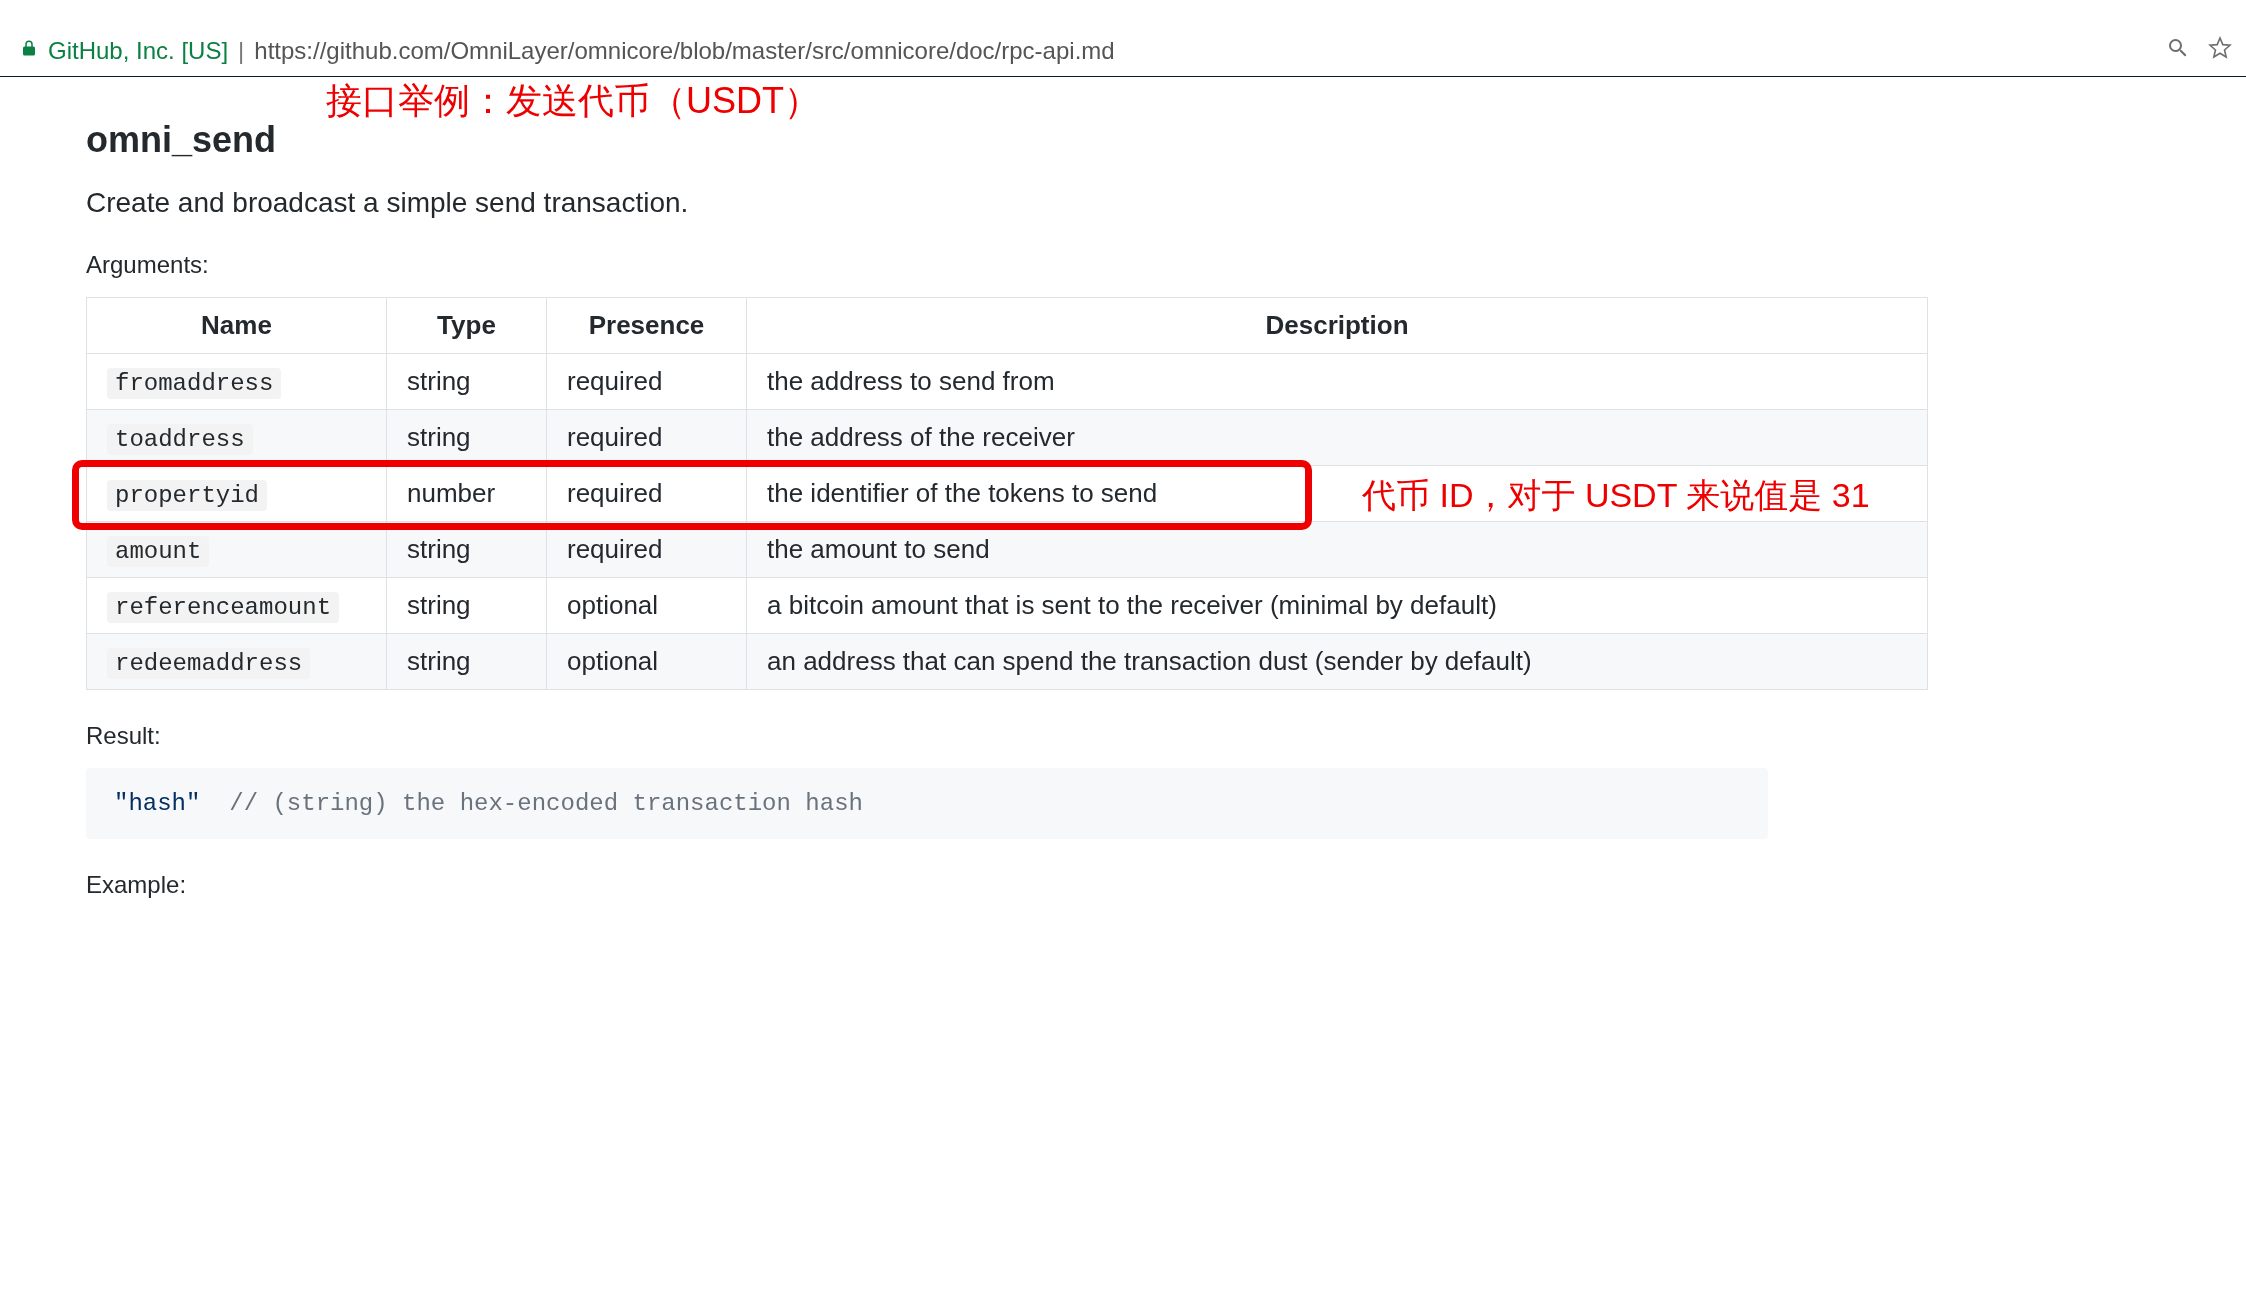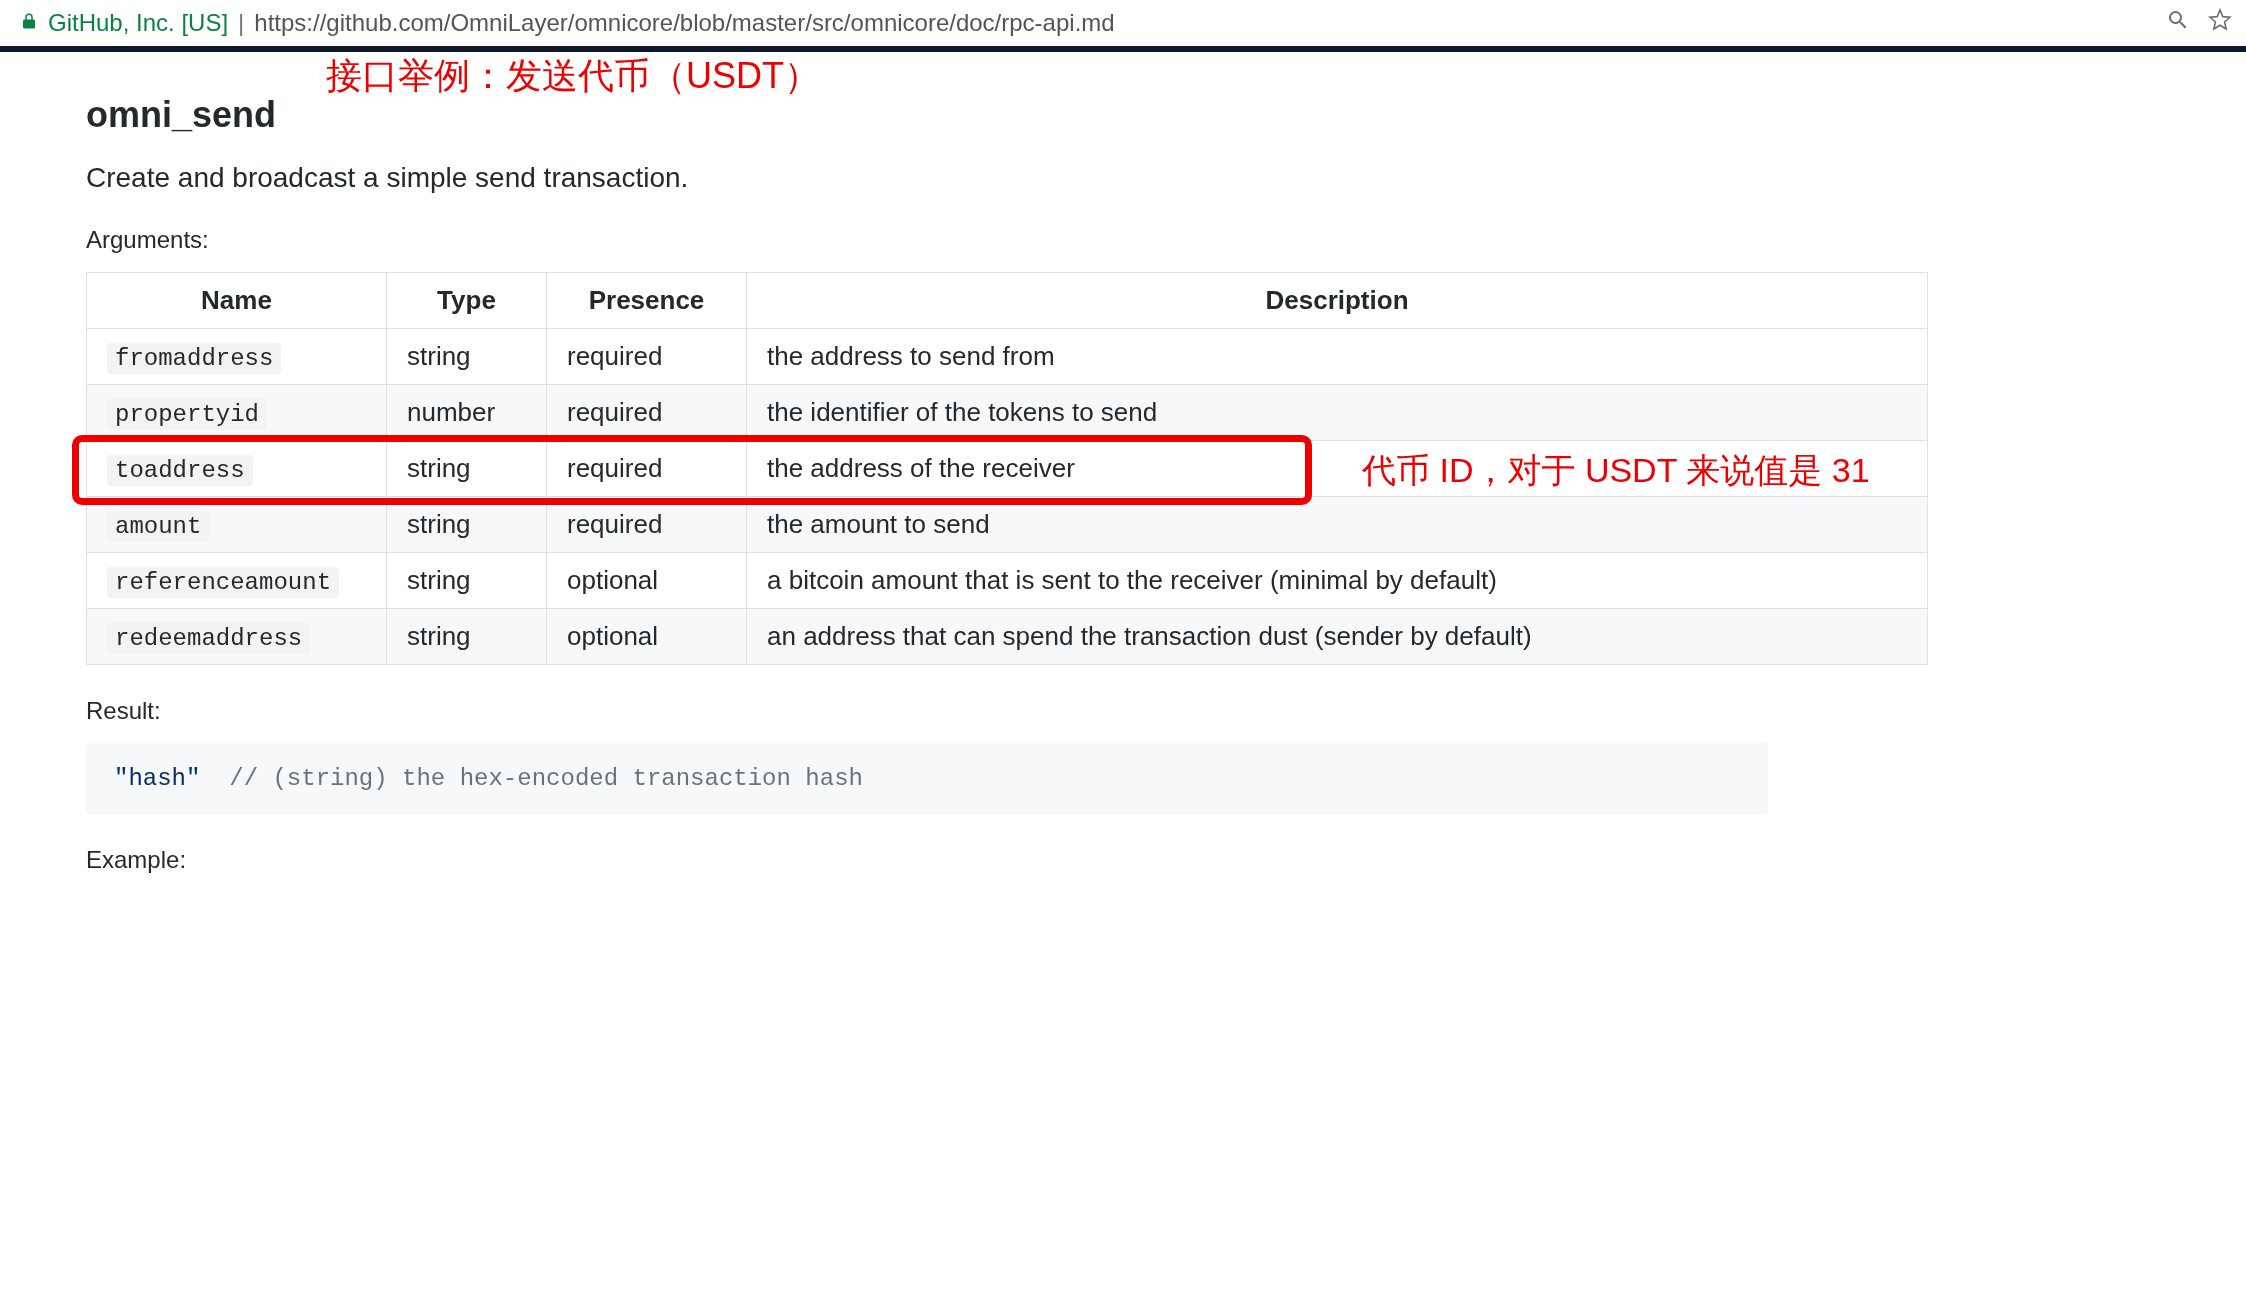--- a/index.html
+++ b/index.html
@@ -7,27 +7,28 @@
     padding: 0;
     font-family: -apple-system, BlinkMacSystemFont, "Segoe UI", Helvetica, Arial, sans-serif;
     color: #24292e;
     background: #fff;
     font-size: 16px;
   }
 
   
   .addrbar {
     height: 52px;
-    border-bottom: 6px solid #0f172a;
+    border-bottom: 1px solid #0f172a;
     display: flex;
     align-items: center;
     padding: 0 14px 0 20px;
     gap: 10px;
     box-sizing: border-box;
     background: #fff;
+    margin-top: 25px;
   }
   .addr-lock {
     color: #0b8043;
     font-size: 20px;
     line-height: 1;
     position: relative;
     top: -1px;
   }
   .addr-site {
     color: #0b8043;
@@ -213,30 +214,30 @@
         </tr>
       </thead>
       <tbody id="args-body">
           <tr>
             <td><code class="inline">fromaddress</code></td>
             <td>string</td>
             <td>required</td>
             <td>the address to send from</td>
           </tr>
           <tr>
+            <td><code class="inline">toaddress</code></td>
+            <td>string</td>
+            <td>required</td>
+            <td>the address of the receiver</td>
+          </tr>
+          <tr>
             <td><code class="inline">propertyid</code></td>
             <td>number</td>
             <td>required</td>
             <td>the identifier of the tokens to send</td>
-          </tr>
-          <tr>
-            <td><code class="inline">toaddress</code></td>
-            <td>string</td>
-            <td>required</td>
-            <td>the address of the receiver</td>
           </tr>
           <tr>
             <td><code class="inline">amount</code></td>
             <td>string</td>
             <td>required</td>
             <td>the amount to send</td>
           </tr>
           <tr>
             <td><code class="inline">referenceamount</code></td>
             <td>string</td>

